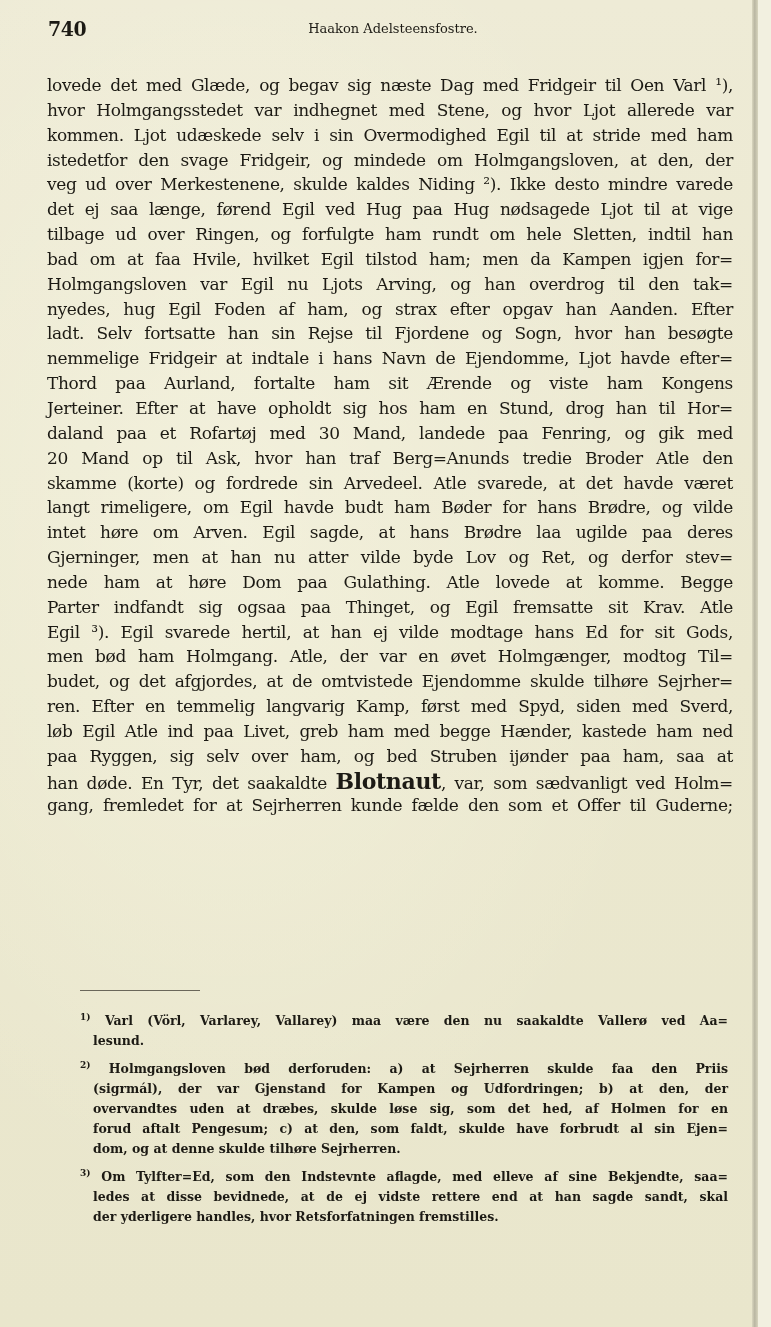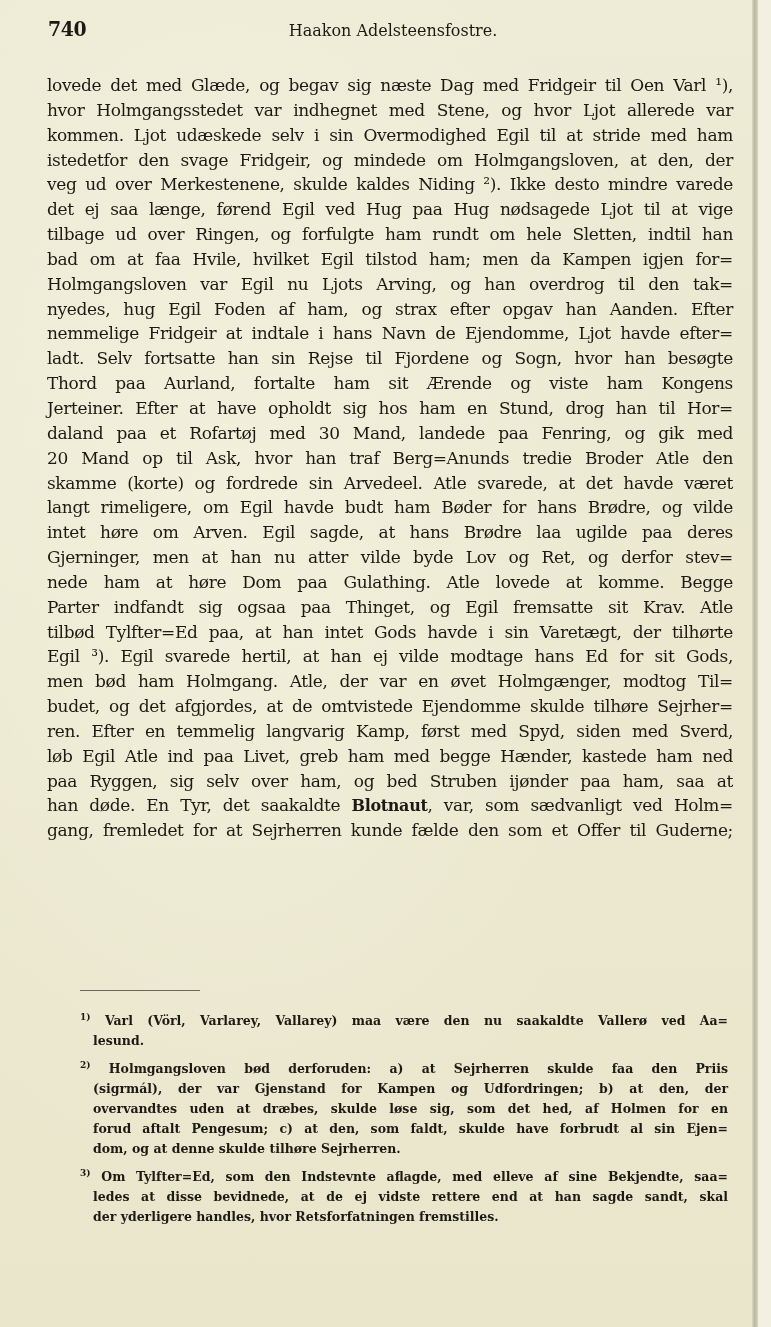--- a/index.html
+++ b/index.html
@@ -56,21 +56,21 @@
       letter-spacing: -0.5px;
       transform: scaleX(0.9);
       transform-origin: left;
     }
     .running-head {
       position: absolute;
       left: 0;
       right: 0;
       top: 7px;
       text-align: center;
-      font-size: 16px;
+      font-size: 13px;
       padding-left: 10px;
       font-family: "DejaVu Serif", serif;
     }
     .body-text {
       position: absolute;
       top: 73px;
       left: 47px;
       width: 686px;
     }
     .line {
@@ -78,21 +78,21 @@
       font-size: 17px;
       line-height: 24.85px;
       white-space: nowrap;
       text-align: justify;
       text-align-last: justify;
       font-family: "DejaVu Serif", serif;
       letter-spacing: -0.35px;
     }
     .bold-word {
       font-weight: bold;
-      font-size: 16px;
+      font-size: 22px;
     }
     .footnote-rule {
       position: absolute;
       top: 990px;
       left: 80px;
       width: 120px;
       height: 1px;
       background: #6a675a;
     }
     .footnotes {
@@ -142,33 +142,32 @@
   <div class="line">lovede det med Glæde, og begav sig næste Dag med Fridgeir til Oen Varl ¹),</div>
   <div class="line">hvor Holmgangsstedet var indhegnet med Stene, og hvor Ljot allerede var</div>
   <div class="line">kommen. Ljot udæskede selv i sin Overmodighed Egil til at stride med ham</div>
   <div class="line">istedetfor den svage Fridgeir, og mindede om Holmgangsloven, at den, der</div>
   <div class="line">veg ud over Merkestenene, skulde kaldes Niding ²). Ikke desto mindre varede</div>
   <div class="line">det ej saa længe, førend Egil ved Hug paa Hug nødsagede Ljot til at vige</div>
   <div class="line">tilbage ud over Ringen, og forfulgte ham rundt om hele Sletten, indtil han</div>
   <div class="line">bad om at faa Hvile, hvilket Egil tilstod ham; men da Kampen igjen for=</div>
   <div class="line">Holmgangsloven var Egil nu Ljots Arving, og han overdrog til den tak=</div>
   <div class="line">nyedes, hug Egil Foden af ham, og strax efter opgav han Aanden. Efter</div>
+  <div class="line">ladt. Selv fortsatte han sin Rejse til Fjordene og Sogn, hvor han besøgte</div>
   <div class="line">nemmelige Fridgeir at indtale i hans Navn de Ejendomme, Ljot havde efter=</div>
-  <div class="line">ladt. Selv fortsatte han sin Rejse til Fjordene og Sogn, hvor han besøgte</div>
   <div class="line">Thord paa Aurland, fortalte ham sit Ærende og viste ham Kongens</div>
   <div class="line">Jerteiner. Efter at have opholdt sig hos ham en Stund, drog han til Hor=</div>
   <div class="line">daland paa et Rofartøj med 30 Mand, landede paa Fenring, og gik med</div>
   <div class="line">20 Mand op til Ask, hvor han traf Berg=Anunds tredie Broder Atle den</div>
   <div class="line">skamme (korte) og fordrede sin Arvedeel. Atle svarede, at det havde været</div>
   <div class="line">langt rimeligere, om Egil havde budt ham Bøder for hans Brødre, og vilde</div>
   <div class="line">intet høre om Arven. Egil sagde, at hans Brødre laa ugilde paa deres</div>
   <div class="line">Gjerninger, men at han nu atter vilde byde Lov og Ret, og derfor stev=</div>
   <div class="line">nede ham at høre Dom paa Gulathing. Atle lovede at komme. Begge</div>
   <div class="line">Parter indfandt sig ogsaa paa Thinget, og Egil fremsatte sit Krav. Atle</div>
-  <div class="line">tilbød Tylfter=Ed paa, at han intet Gods havde i sin Varetægt, der tilhørte</div>
   <div class="line">Egil ³). Egil svarede hertil, at han ej vilde modtage hans Ed for sit Gods,</div>
   <div class="line">men bød ham Holmgang. Atle, der var en øvet Holmgænger, modtog Til=</div>
   <div class="line">budet, og det afgjordes, at de omtvistede Ejendomme skulde tilhøre Sejrher=</div>
   <div class="line">ren. Efter en temmelig langvarig Kamp, først med Spyd, siden med Sverd,</div>
   <div class="line">løb Egil Atle ind paa Livet, greb ham med begge Hænder, kastede ham ned</div>
   <div class="line">paa Ryggen, sig selv over ham, og bed Struben ijønder paa ham, saa at</div>
   <div class="line"><span>han døde. En Tyr, det saakaldte</span> <span class="bold-word">Blotnaut</span><span>, var, som sædvanligt ved Holm=</span></div>
   <div class="line">gang, fremledet for at Sejrherren kunde fælde den som et Offer til Guderne;</div>
 </div>
 

